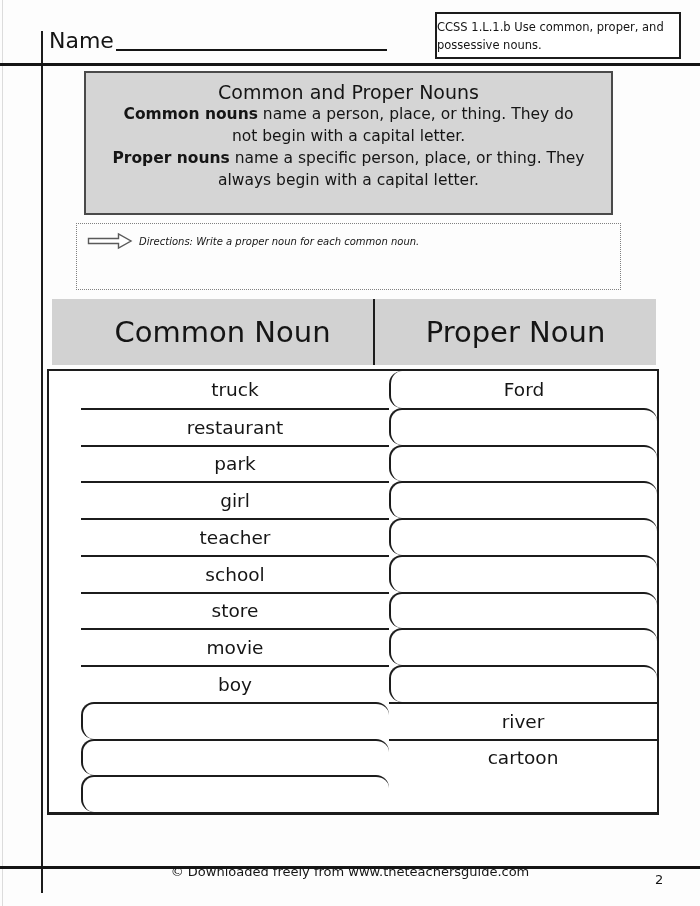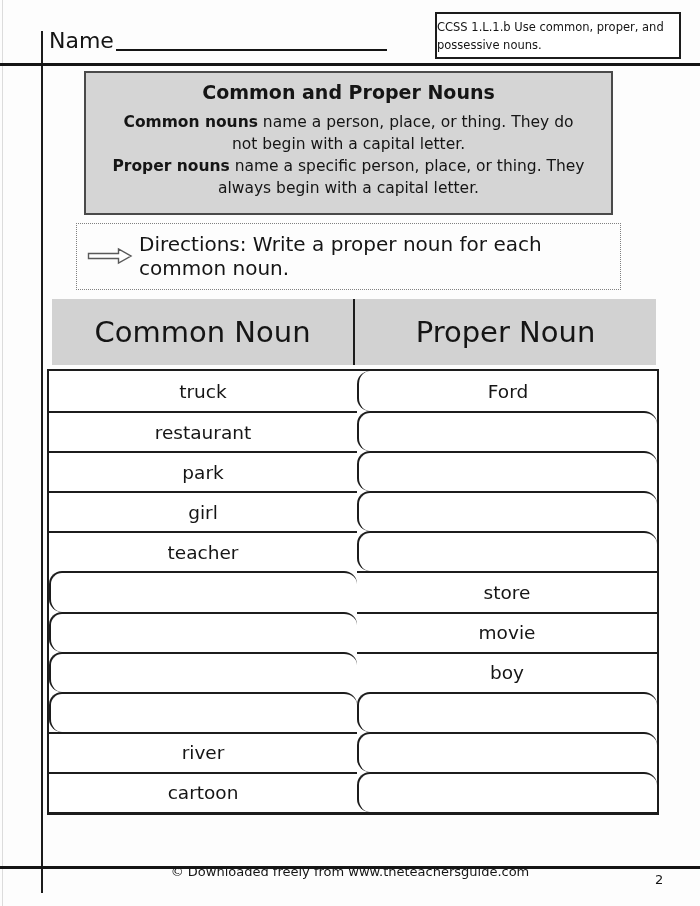--- a/index.html
+++ b/index.html
@@ -34,55 +34,56 @@
     box-sizing:border-box;border:2px solid #1c1c1c;background:#fff;
     padding:5px 0;font-size:11.5px;line-height:1.55;
   }
 
   
   .info-box{
     position:absolute;left:84px;top:71px;width:529px;height:144px;
     box-sizing:border-box;background:#d5d5d5;border:2px solid #4a4a4a;
     text-align:center;padding:8px 26px 0 26px;
   }
-  .info-title{font-size:19px;margin:0 0 8px 0;font-weight:bold;}
+  .info-title{font-size:19px;margin:0 0 0 0;font-weight:normal;}
   .info-text{font-size:15.5px;line-height:22px;margin:0;}
   .bold{font-weight:bold;}
 
   
   .directions-box{
     position:absolute;left:76px;top:223px;width:545px;height:67px;
     box-sizing:border-box;border:1px dotted #808080;background:#fdfdfd;
     padding:8px 10px;
   }
   .directions-row{display:flex;align-items:center;gap:6px;}
   .arrow-icon{flex:0 0 auto;display:block;}
-  .directions-text{font-size:20px;}
+  .directions-text{font-size:10px;font-style:italic;}
 
   
   .table-header{
     position:absolute;left:52px;top:299px;width:604px;height:66px;
     background:#d2d2d2;display:flex;
   }
   .th-cell{
     display:flex;align-items:center;justify-content:center;
     font-size:29px;
   }
-  .th-common{width:301px;}
+  .th-common{width:301px;padding-left:20px;}
   .th-proper{flex:1;border-left:2px solid #1c1c1c;}
 
   
   .table-body{
     position:absolute;left:47px;top:369px;width:612px;height:446px;
     box-sizing:border-box;
     border:2px solid #1c1c1c;border-bottom-width:3px;
     display:grid;
     grid-template-columns:308px 1fr;
     grid-auto-rows:1fr;
     background:#fff;
+    padding-left:32px;
   }
   .td{
     display:flex;align-items:center;justify-content:center;
     font-size:18.5px;
     border-top:2px solid #1c1c1c;
   }
   .td.first{border-top:none;}
   .td.proper-col{border-left:2px solid #1c1c1c;border-radius:13px;}
 
   
@@ -139,20 +140,21 @@
 
     <div class="td">park</div>
     <div class="td proper-col"></div>
 
     <div class="td">girl</div>
     <div class="td proper-col"></div>
 
     <div class="td">teacher</div>
     <div class="td proper-col"></div>
 
+    <div class="td">school</div>
     <div class="td proper-col"></div>
 
     <div class="td">store</div>
     <div class="td proper-col"></div>
 
     <div class="td">movie</div>
     <div class="td proper-col"></div>
 
     <div class="td">boy</div>
     <div class="td proper-col"></div>

